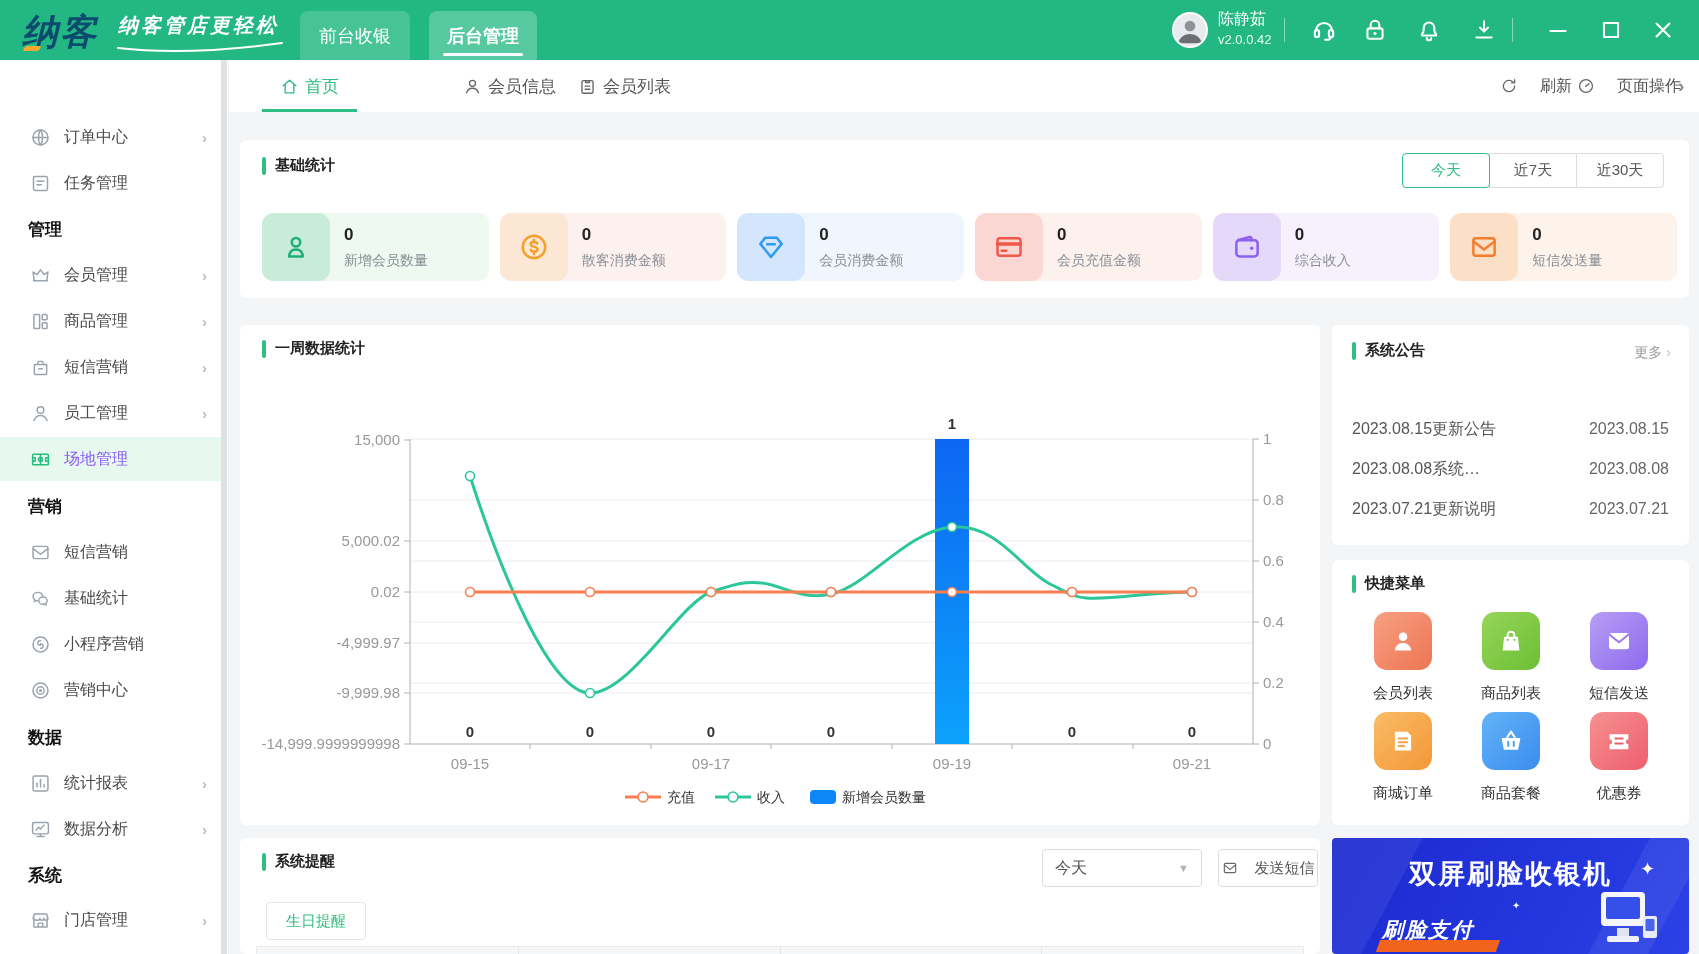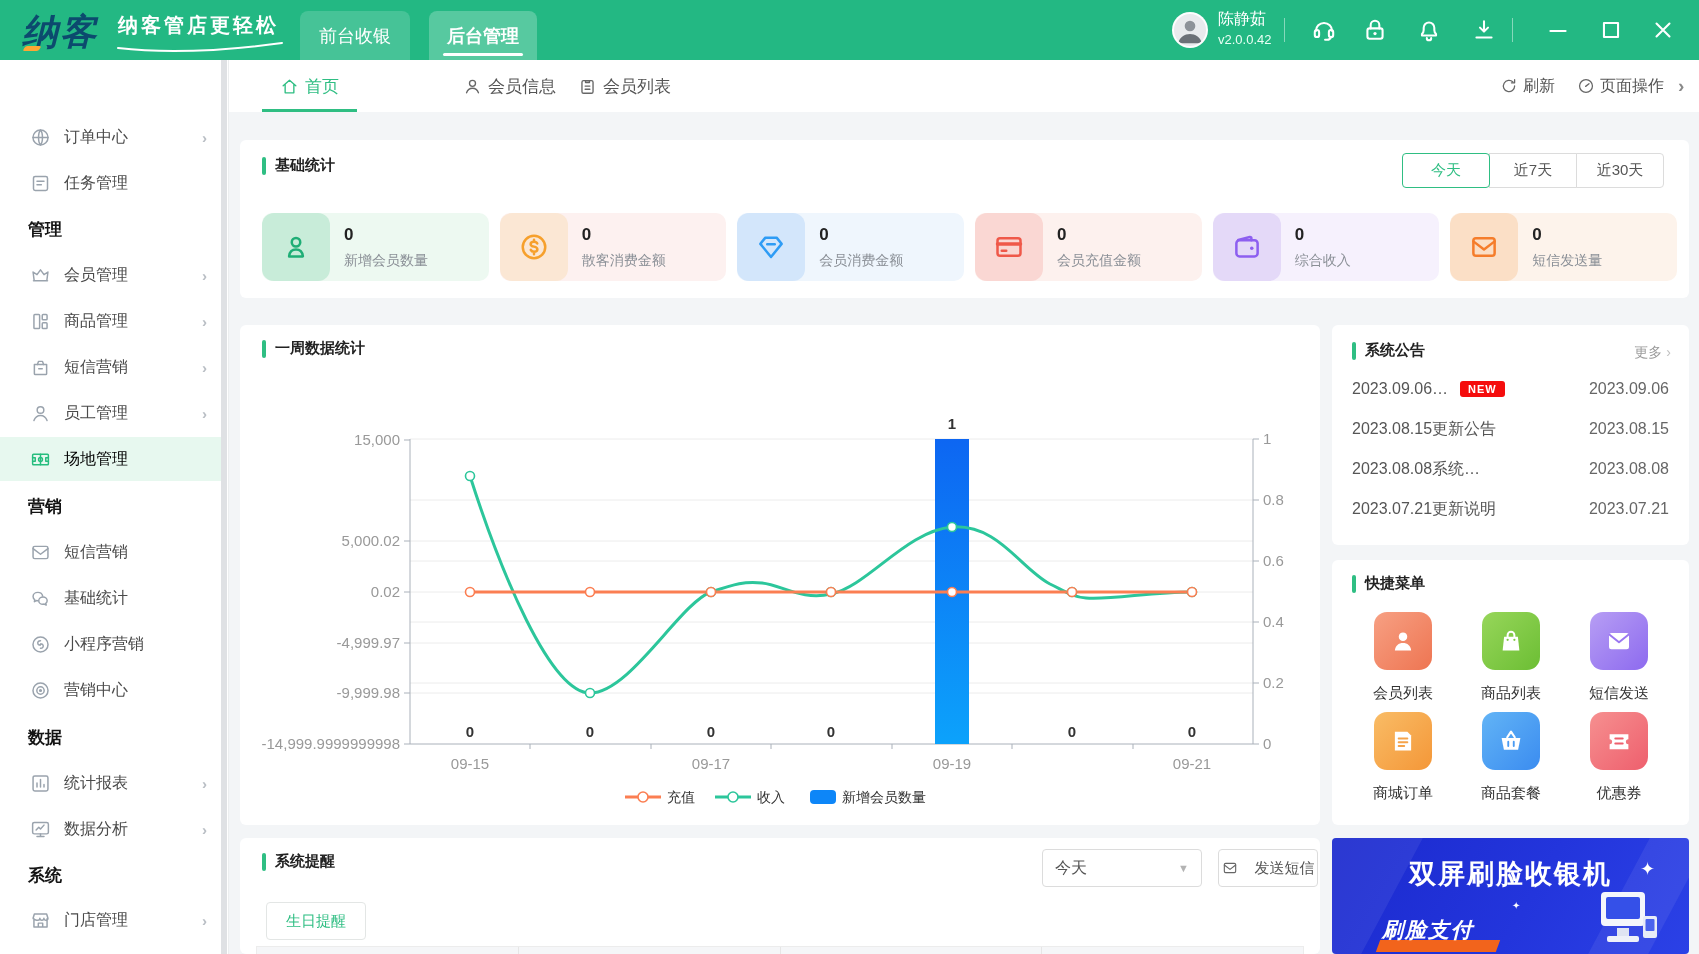--- a/index.html
+++ b/index.html
@@ -9,49 +9,49 @@
   .card{position:absolute;background:#fff;border-radius:6px}
   .sec-title{display:flex;align-items:center;gap:9px;font-size:15px;font-weight:bold;color:#222}
   .sec-title::before{content:"";width:4px;height:18px;background:#2fbe83;border-radius:2px}
   .ic{fill:none;stroke:currentColor;stroke-width:1.7;stroke-linecap:round;stroke-linejoin:round}
   .icw{fill:none;stroke:#fff;stroke-width:1.9;stroke-linecap:round;stroke-linejoin:round}
 
   
   .topbar{position:absolute;left:0;top:0;width:1699px;height:60px;background:#23b883;z-index:30}
   .logo{position:absolute;left:22px;top:8px;font-size:36px;font-weight:900;color:#0c4a6e;letter-spacing:2px;font-style:italic}
   .logo-accent{position:absolute;left:24px;top:46px;width:16px;height:5px;background:#ffa733;transform:skewX(-30deg);border-radius:2px}
-  .slogan{position:absolute;left:118px;top:12px;color:#fff;font-size:20px;font-weight:bold;letter-spacing:3px}
+  .slogan{position:absolute;left:118px;top:12px;color:#fff;font-size:20px;font-weight:bold;font-style:italic;letter-spacing:3px}
   .slogan-line{position:absolute;left:116px;top:40px}
   .nav-tab{position:absolute;top:11px;height:49px;border-radius:8px 8px 0 0;background:rgba(255,255,255,.16);
            color:#fff;font-size:18px;display:flex;align-items:center;justify-content:center;cursor:pointer}
   .nav-tab.active{background:rgba(255,255,255,.24);font-weight:bold}
   .nav-tab.active::after{content:"";position:absolute;bottom:4px;left:14px;right:14px;height:3px;background:#fff;border-radius:2px}
   .tb-divider{position:absolute;top:18px;width:1px;height:24px;background:rgba(255,255,255,.45)}
   .tb-ic{position:absolute;top:17px;width:26px;height:26px;cursor:pointer}
   .avatar{position:absolute;left:1172px;top:12px;width:36px;height:36px;border-radius:50%;background:#e8eaed;overflow:hidden;border:2px solid rgba(255,255,255,.9);box-sizing:border-box}
   .uname{position:absolute;left:1218px;top:9px;color:#fff;font-size:16px}
   .uver{position:absolute;left:1218px;top:32px;color:#eafff5;font-size:13px}
 
   
   .sidebar{position:absolute;left:0;top:60px;width:228px;height:894px;background:#fff;z-index:20;border-right:1px solid #eceeef}
   .sb-track{position:absolute;right:1px;top:0;width:6px;height:894px;background:#dfe1e4}
   .sb-item{position:absolute;left:0;width:221px;height:44px;display:flex;align-items:center;padding-left:30px;box-sizing:border-box;
            color:#4a4a4a;font-size:16px;cursor:pointer}
   .sb-item .sbic{width:21px;height:21px;margin-right:13px;color:#9aa3ad;flex:none}
   .sb-item .chev{position:absolute;right:14px;color:#b9bec4;font-size:15px;font-weight:bold}
-  .sb-item.active{background:#e7f8ef;color:#000000}
+  .sb-item.active{background:#e7f8ef;color:#8b5cf6}
   .sb-item.active .sbic{color:#26bd7e}
   .sb-header{position:absolute;left:28px;font-size:17px;font-weight:bold;color:#141414;height:34px;display:flex;align-items:center}
 
   
   .tabstrip{position:absolute;left:228px;top:60px;width:1471px;height:52px;background:#fff}
   .pg-tab{position:absolute;top:0;height:52px;display:flex;align-items:center;gap:6px;font-size:17px;color:#555;cursor:pointer}
   .pg-tab.active{color:#2fbe83}
   .pg-tab.active::after{content:"";position:absolute;left:-18px;right:-18px;bottom:0;height:3px;background:#2fbe83}
-  .strip-action{position:absolute;top:0;height:52px;display:flex;align-items:center;gap:5px;font-size:16px;color:#555;cursor:pointer}
+  .strip-action{position:absolute;top:0;height:52px;display:flex;align-items:center;gap:22px;font-size:16px;color:#555;cursor:pointer}
 
   
   .range-btn{width:88px;height:35px;box-sizing:border-box;border:1px solid #dcdcdc;background:#fff;color:#555;font-size:15px;
              display:flex;align-items:center;justify-content:center;cursor:pointer}
   .range-btn.first{border-radius:4px 0 0 4px}
   .range-btn.last{border-radius:0 4px 4px 0}
   .range-btn.active{border:1px solid #2fbe83;color:#2fbe83;border-radius:4px;z-index:2}
   .stat-row{position:absolute;left:22px;top:73px;right:12px;display:flex;gap:11px}
   .stat-card{flex:1;height:68px;border-radius:10px;display:flex;align-items:center;cursor:pointer}
   .stat-tile{width:68px;height:68px;border-radius:12px;flex:none;display:flex;align-items:center;justify-content:center}
@@ -530,25 +530,20 @@
       <text x="842" y="802" font-size="14" fill="#333">新增会员数量</text>
     </g>
   </svg>
 </section>
 
 <section class="card" style="left:1332px;top:325px;width:357px;height:220px">
   <div class="sec-title abs" style="left:20px;top:16px">
     <span>系统公告</span>
   </div>
   <div class="more-link"><span>更多</span></div>
-  <div class="ann-row" style="top:52px">
-    <span>2023.09.06…</span>
-    <span class="new-badge">NEW</span>
-    <span class="ann-date">2023.09.06</span>
-  </div>
   <div class="ann-row" style="top:92px">
     <span>2023.08.15更新公告</span>
     <span class="ann-date">2023.08.15</span>
   </div>
   <div class="ann-row" style="top:132px">
     <span>2023.08.08系统…</span>
     <span class="ann-date">2023.08.08</span>
   </div>
   <div class="ann-row" style="top:172px">
     <span>2023.07.21更新说明</span>

